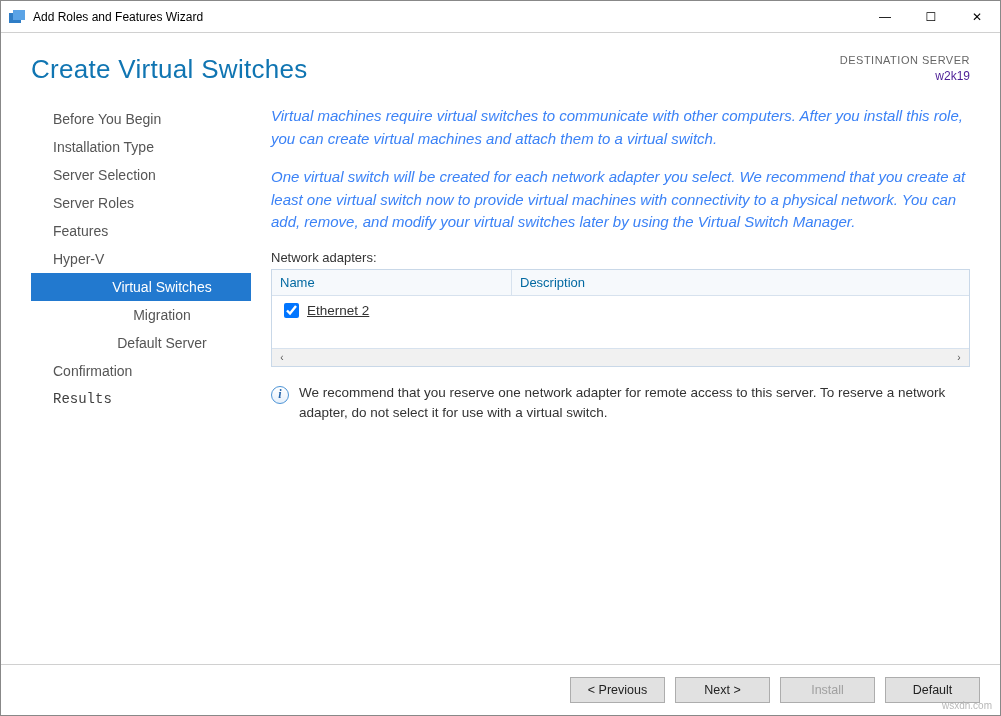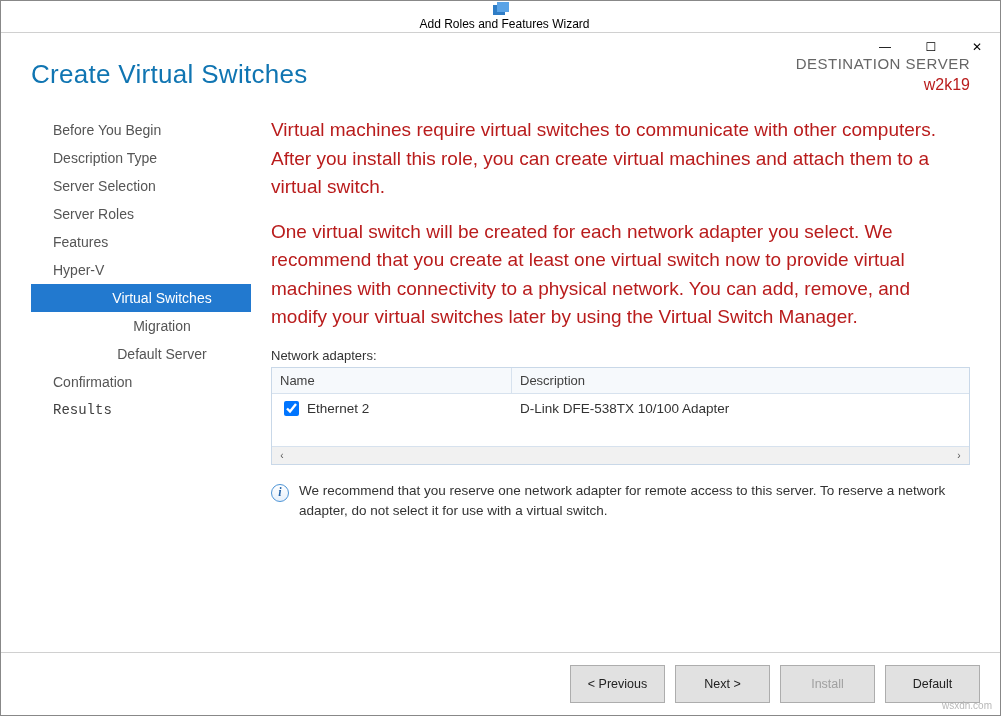--- a/index.html
+++ b/index.html
@@ -1,53 +1,53 @@
 <!DOCTYPE html>
 <html><head>
 <meta charset="utf-8">
 <style>
   * { box-sizing: border-box; }
   html, body { margin:0; padding:0; font-family: "Segoe UI", Tahoma, sans-serif; font-size:13px; color:#333; background:#fff;}
   .window { width:1001px; height:716px; border:1px solid #888; display:flex; flex-direction:column; position:relative; background:#fff;}
-  .titlebar { height:32px; display:flex; align-items:center; border-bottom:1px solid #d0d0d0; padding:0 0 0 8px;flex-direction:column;}
+  .titlebar { height:32px; display:flex; align-items:center; border-bottom:1px solid #d0d0d0; padding:0 0 0 8px;}
   .titlebar .win-icon { width:16px; height:16px; margin-right:8px; display:inline-block; }
   .titlebar .title-text { font-size:12px; color:#000; }
   .win-controls { margin-left:auto; display:flex; }
   .win-btn { width:46px; height:32px; display:flex; align-items:center; justify-content:center; font-size:12px; color:#000;}
   .header-row { display:flex; align-items:center; padding: 20px 30px 10px 30px; }
   .page-title { font-size:26px; font-weight:400; color:#1075B2; letter-spacing:0.3px; }
   .dest { margin-left:auto; text-align:right; font-size:11px; color:#555; line-height:1.4;}
-  .dest-label { font-size:15px; color:#666; letter-spacing:0.5px;}
-  .dest-server { font-size:16px; color:#b91c1c;}
+  .dest-label { font-size:11px; color:#666; letter-spacing:0.5px;}
+  .dest-server { font-size:12px; color:#4c1d95;}
   .body-row { flex:1; display:flex; padding:0 30px 0 30px; min-height:0;}
   .sidebar { width:220px; padding-top:10px;}
   .side-item { padding:6px 0 6px 22px; font-size:14px; color:#555; cursor:default;}
   .side-item.level2 { padding-left:42px;text-align:center;}
   .side-item.selected { background:#2279CF; color:#fff;}
   .side-item.disabled { color:#404040;font-family:Liberation Mono, monospace;}
   .main { flex:1; padding:10px 0 0 20px; display:flex; flex-direction:column; min-width:0;}
-  .para { font-size:19px; color:#b91c1c; line-height:1.5; margin-bottom:16px;}
+  .para { font-size:15px; color:#3b82f6; line-height:1.5; margin-bottom:16px;font-style:italic;}
   .adapters-label { font-size:13px; color:#333; margin-bottom:4px;}
   .grid { border:1px solid #c9d8e8; background:#fff;}
   .grid-header { display:flex; background:#f6f9fc; border-bottom:1px solid #d7e2ee; }
-  .grid-col { padding:5px 8px; font-size:13px; color:#404040;}
+  .grid-col { padding:5px 8px; font-size:13px; color:#0369a1;}
   .grid-col.name { width:240px; border-right:1px solid #d7e2ee;}
   .grid-col.desc { flex:1; }
   .grid-body { min-height:52px; }
-  .grid-row { display:flex; align-items:center; padding:4px 0;}
+  .grid-row { display:flex; padding:4px 0;text-decoration:underline;}
   .grid-row .cell-name { width:240px; padding-left:8px; display:flex; align-items:center; font-size:13.5px;}
   .grid-row .cell-desc { flex:1; padding-left:8px; font-size:13.5px;}
   .grid-row input[type=checkbox]{ width:15px; height:15px; margin-right:8px;}
   .grid-hscroll { height:18px; border-top:1px solid #d7e2ee; background:#f1f1f1; display:flex; align-items:center; justify-content:space-between; padding:0 2px; font-size:10px; color:#555;}
   .scroll-arrow { width:16px; height:14px; display:flex; align-items:center; justify-content:center;}
   .info-row { display:flex; align-items:flex-start; margin-top:16px; gap:10px;}
   .info-icon { width:18px; height:18px; border-radius:50%; border:1px solid #4d94d6; display:flex; align-items:center; justify-content:center; font-family: Georgia, serif; font-style:italic; font-weight:bold; font-size:12px; color:#2866aa; background:linear-gradient(#fff,#e6f0fb); flex-shrink:0; margin-top:3px;}
   .info-text { font-size:13.5px; color:#333; line-height:1.5;}
   .footer { border-top:1px solid #d0d0d0; padding:12px 20px; display:flex; justify-content:flex-end; gap:10px;}
-  .btn { min-width:95px; height:38px; background:#e1e1e1; border:1px solid #adadad; font-size:12.5px; color:#222; padding:0 10px; display:inline-flex; align-items:center; justify-content:center; cursor:default;}
+  .btn { min-width:95px; height:26px; background:#e1e1e1; border:1px solid #adadad; font-size:12.5px; color:#222; padding:0 10px; display:inline-flex; align-items:center; justify-content:center; cursor:default;}
   .btn.disabled { color:#a0a0a0; }
   .watermark { position:absolute; bottom:4px; right:8px; font-size:10px; color:#b8b8b8;}
 </style>
 </head>
 <body>
 
 <div class="window">
 
   <div class="titlebar">
     <span class="win-icon">
@@ -68,21 +68,21 @@
     <div class="page-title">Create Virtual Switches</div>
     <div class="dest">
       <div class="dest-label">DESTINATION SERVER</div>
       <div class="dest-server">w2k19</div>
     </div>
   </div>
 
   <div class="body-row">
     <div class="sidebar" id="sidebar">
         <div class="side-item">Before You Begin</div>
-        <div class="side-item">Description Type</div>
+        <div class="side-item">Installation Type</div>
         <div class="side-item">Server Selection</div>
         <div class="side-item">Server Roles</div>
         <div class="side-item">Features</div>
         <div class="side-item">Hyper-V</div>
         <div class="side-item level2 selected">Virtual Switches</div>
         <div class="side-item level2">Migration</div>
         <div class="side-item level2">Default Server</div>
         <div class="side-item">Confirmation</div>
         <div class="side-item disabled">Results</div>
       </div>
@@ -95,21 +95,20 @@
         <div class="grid-header">
           <div class="grid-col name">Name</div>
           <div class="grid-col desc">Description</div>
         </div>
         <div class="grid-body" id="grid-body">
             <div class="grid-row">
               <div class="cell-name">
                 <input type="checkbox" checked="" style="">
                 <span>Ethernet 2</span>
               </div>
-              <div class="cell-desc">D-Link DFE-538TX 10/100 Adapter</div>
             </div>
           </div>
         <div class="grid-hscroll">
           <div class="scroll-arrow">‹</div>
           <div class="scroll-arrow">›</div>
         </div>
       </div>
 
       <div class="info-row">
         <div class="info-icon">i</div>

